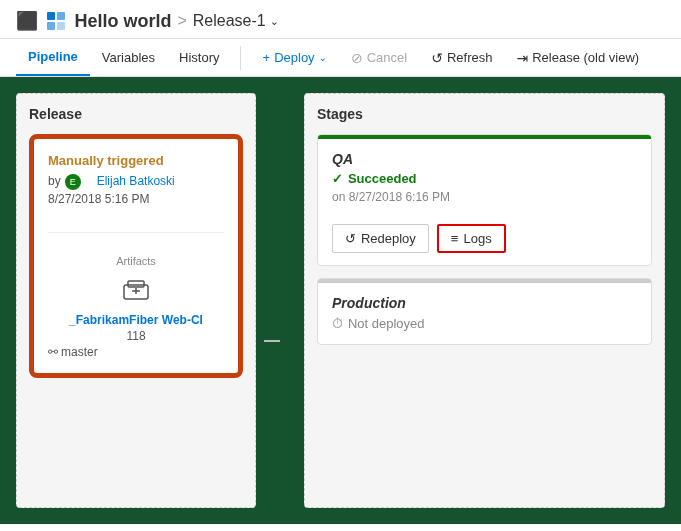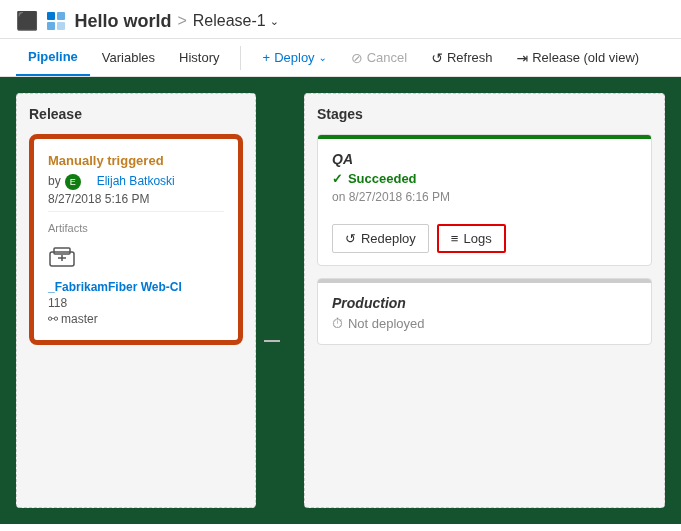--- a/index.html
+++ b/index.html
@@ -30,21 +30,21 @@
     .release-section { background: #f5f5f5; border: 1px dashed #ccc; border-radius: 4px; padding: 12px; width: 240px; flex-shrink: 0; }
     .section-title { font-size: 14px; font-weight: 600; color: #333; margin-bottom: 12px; }
 
     .release-card { background: #fff; border: 5px solid #c2410c; border-radius: 8px; padding: 14px; margin-top: 8px; }
     .trigger-title { font-size: 13px; font-weight: 600; color: #c17f24; margin-bottom: 6px; }
     .trigger-by { font-size: 12px; color: #555; display: flex; gap: 4px; }
     .avatar { width: 16px; height: 16px; border-radius: 50%; background: #107c10; display: inline-flex; align-items: center; justify-content: center; color: #fff; font-size: 9px; }
     .trigger-name { color: #0078d4; font-size: 12px; margin-left: 12px; }
     .trigger-date { font-size: 12px; color: #555; margin-top: 2px; }
 
-    .artifacts-section { margin-top: 5px; border-top: 1px solid #eee; padding-top: 10px; }
+    .artifacts-section { margin-top: 26px; border-top: 1px solid #eee; padding-top: 22px; text-align: center; }
     .artifacts-label { font-size: 11px; color: #888; margin-bottom: 8px; }
     .artifact-icon { font-size: 22px; color: #555; margin-bottom: 4px; }
     .artifact-name { font-size: 12px; color: #0078d4; font-weight: 600; }
     .artifact-build { font-size: 12px; color: #555; margin-top: 2px; }
     .artifact-branch { font-size: 12px; color: #555; display: flex; align-items: center; gap: 3px; margin-top: 2px; }
 
     
     .stages-section { background: #f5f5f5; border: 1px dashed #ccc; border-radius: 4px; padding: 12px; flex: 1; margin-left: 16px; }
 
     

